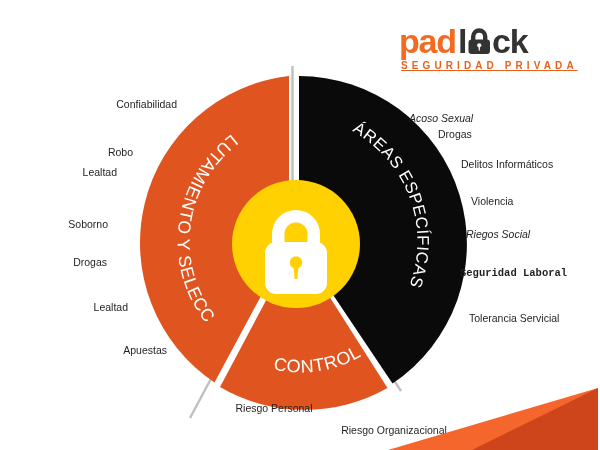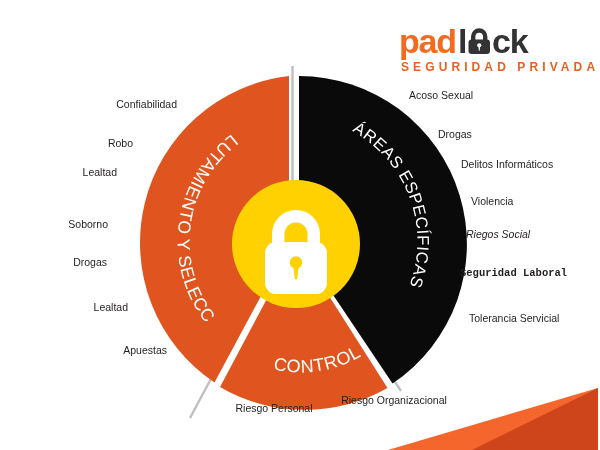--- a/index.html
+++ b/index.html
@@ -32,26 +32,27 @@
     top: 0;
     width: 176px;
     height: 36px;
   }
   #logo-tagline {
     position: absolute;
     left: 2px;
     top: 36px;
     width: 174px;
     text-align: right;
-    font-size: 12px;
+    font-size: 10px;
     font-weight: bold;
     letter-spacing: 4.1px;
     color: #E8621F;
     font-family: "Liberation Sans", sans-serif;
     white-space: nowrap;
+    text-decoration: underline;
   }
 
   
   #wheel {
     position: absolute;
     left: 118px;
     top: 66px;
     width: 356px;
     height: 356px;
   }
@@ -150,41 +151,41 @@
         <rect x="147" y="176" width="62" height="52" rx="11"></rect>
 
         <circle cx="178" cy="196.5" r="6.2" fill="#FFD100"></circle>
         <path d="M 175.2 198 h 5.6 l -1.5 15 h -2.6 z" fill="#FFD100"></path>
       </g>
     </g>
   </svg>
 
   <div>
     <div class="label left" style="left:177px; top:99px;">Confiabilidad</div>
-    <div class="label left" style="left:133px; top:138px;">Robo</div>
+    <div class="label left" style="left:133px; top:147px;">Robo</div>
     <div class="label left" style="left:117px; top:167px;">Lealtad</div>
     <div class="label left" style="left:108px; top:219px;">Soborno</div>
     <div class="label left" style="left:107px; top:257px;">Drogas</div>
     <div class="label left" style="left:128px; top:302px;">Lealtad</div>
     <div class="label left" style="left:167px; top:345px;">Apuestas</div>
   </div>
 
   <div>
-    <div class="label right" style="left:409px; top:90px;">Acoso Sexual</div>
+    <div class="label right" style="left:409px; top:113px;font-style:italic;">Acoso Sexual</div>
     <div class="label right" style="left:438px; top:129px;">Drogas</div>
     <div class="label right" style="left:461px; top:159px;">Delitos Informáticos</div>
     <div class="label right" style="left:471px; top:196px;">Violencia</div>
     <div class="label right" style="left:466px; top:229px;font-style:italic;">Riegos Social</div>
     <div class="label right bold" style="left:460px; top:268px;">Seguridad Laboral</div>
     <div class="label right" style="left:469px; top:313px;text-align:right;">Tolerancia Servicial</div>
   </div>
 
   <div>
     <div class="label center" style="left:274px; top:403px;">Riesgo Personal</div>
-    <div class="label center" style="left:394px; top:395px;">Riesgo Organizacional</div>
+    <div class="label center" style="left:394px; top:425px;">Riesgo Organizacional</div>
   </div>
 
   <svg id="corner" viewBox="0 0 210 62">
     <polygon points="0,62 210,0 210,62" fill="#F4662B"></polygon>
     <polygon points="84,62 210,0 210,62" fill="#CE441B"></polygon>
   </svg>
 
 </div>
 
 </body></html>

